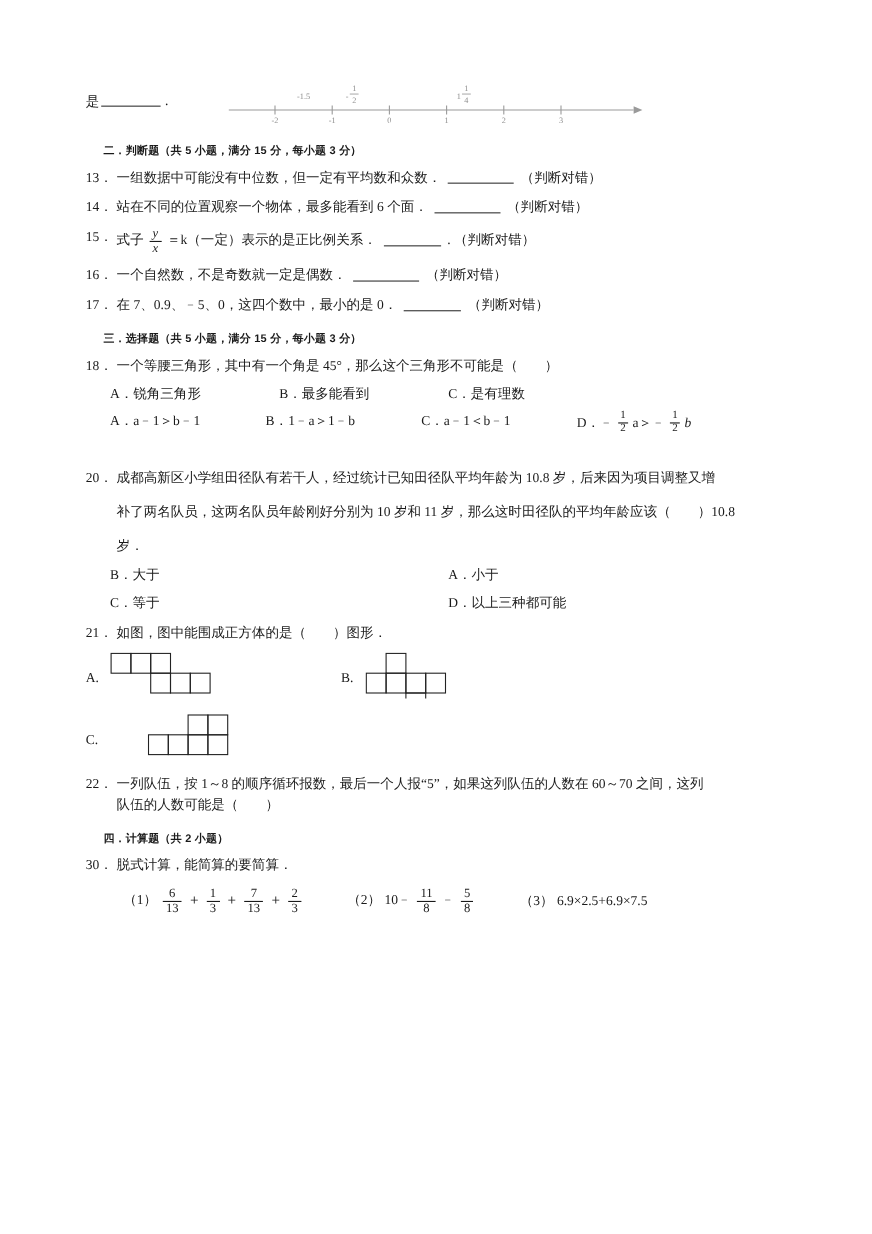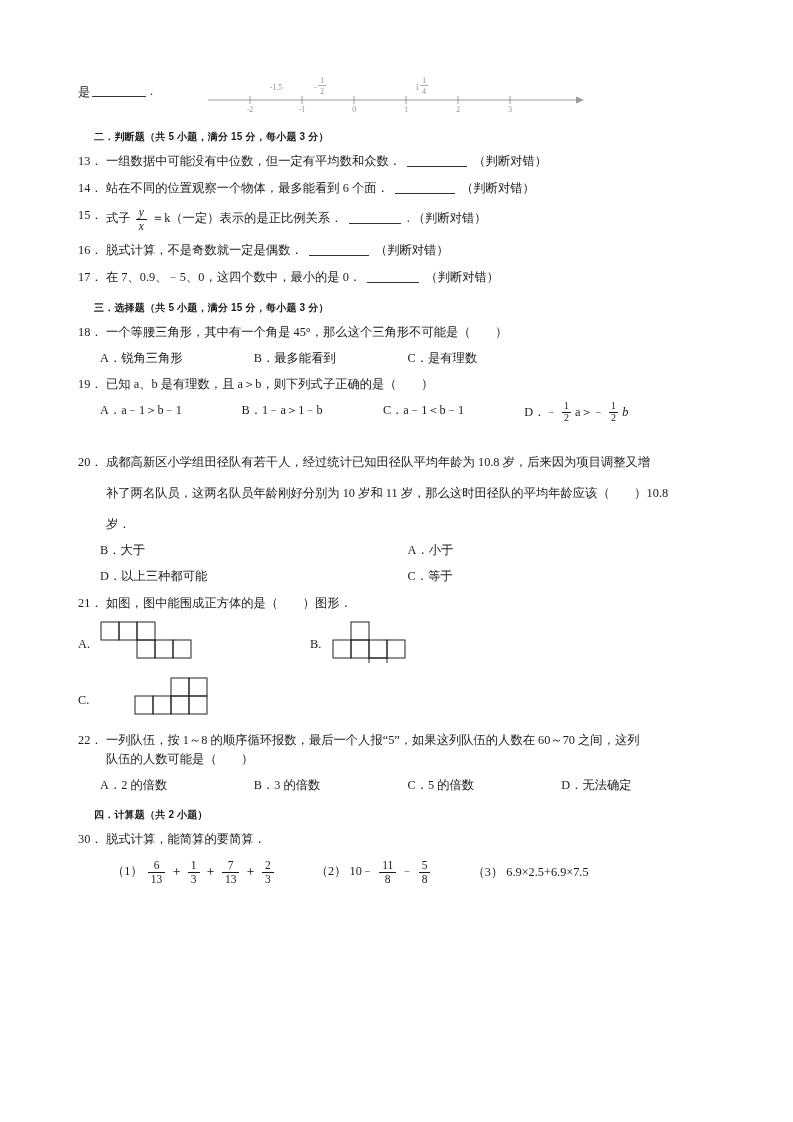--- a/index.html
+++ b/index.html
@@ -192,21 +192,21 @@
       <span>＝k（一定）表示的是正比例关系．</span>
       <span class="blank"></span>
       <span>.</span>
       <span>（判断对错）</span>
     </span>
   </div>
 
   <div class="q">
     <span class="qnum">16．</span>
     <span class="qbody">
-      <span>脱式计算，不是奇数就一定是偶数．</span>
+      <span>一个自然数，不是奇数就一定是偶数．</span>
       <span class="blank lg"></span>
       <span>（判断对错）</span>
     </span>
   </div>
 
   <div class="q">
     <span class="qnum">17．</span>
     <span class="qbody">
       <span>在 7、0.9、﹣5、0，这四个数中，最小的是 0．</span>
       <span class="blank"></span>
@@ -219,24 +219,20 @@
   <div class="q">
     <span class="qnum">18．</span>
     <span class="qbody">一个等腰三角形，其中有一个角是 45°，那么这个三角形不可能是（　　）</span>
   </div>
   <div class="opts opt-4">
     <div>A．锐角三角形</div>
     <div>B．最多能看到</div>
     <div>C．是有理数</div>
   </div>
 
-  <div class="q">
-    <span class="qnum">19．</span>
-    <span class="qbody">已知 a、b 是有理数，且 a＞b，则下列式子正确的是（　　）</span>
-  </div>
   <div class="opts">
     <div style="width:23%">A．a﹣1＞b﹣1</div>
     <div style="width:23%">B．1﹣a＞1﹣b</div>
     <div style="width:23%">C．a﹣1＜b﹣1</div>
     <div style="width:31%">
       <span>D．﹣</span>
       <span class="frac">
         <span class="num">1</span>
         <span class="den">2</span>
       </span>
@@ -256,22 +252,22 @@
       <div style="margin-top:12px">补了两名队员，这两名队员年龄刚好分别为 10 岁和 11 岁，那么这时田径队的平均年龄应该（　　）10.8</div>
       <div style="margin-top:12px">岁．</div>
     </span>
   </div>
   <div class="opts grid2">
     <div class="row">
       <div>B．大于</div>
       <div>A．小于</div>
     </div>
     <div class="row">
+      <div>C．等于</div>
       <div>D．以上三种都可能</div>
-      <div>C．等于</div>
     </div>
   </div>
 
   <div class="q" style="margin-top:0">
     <span class="qnum">21．</span>
     <span class="qbody">如图，图中能围成正方体的是（　　）图形．</span>
   </div>
 
   <div class="net-row">
     <div class="net-label">A.</div>
@@ -312,26 +308,20 @@
     </svg>
   </div>
 
   <div class="q" style="margin-top:12px">
     <span class="qnum">22．</span>
     <span class="qbody">
       <div>一列队伍，按 1～8 的顺序循环报数，最后一个人报“5”，如果这列队伍的人数在 60～70 之间，这列</div>
       <div style="margin-top:0">队伍的人数可能是（　　）</div>
     </span>
   </div>
-  <div class="opts opt-4">
-    <div>A．2 的倍数</div>
-    <div>B．3 的倍数</div>
-    <div>C．5 的倍数</div>
-    <div>D．无法确定</div>
-  </div>
 
   <div class="sec-head">四．计算题（共 2 小题）</div>
 
   <div class="q">
     <span class="qnum">30．</span>
     <span class="qbody">脱式计算，能简算的要简算．</span>
   </div>
 
   <div class="calc-line">
     <div>

